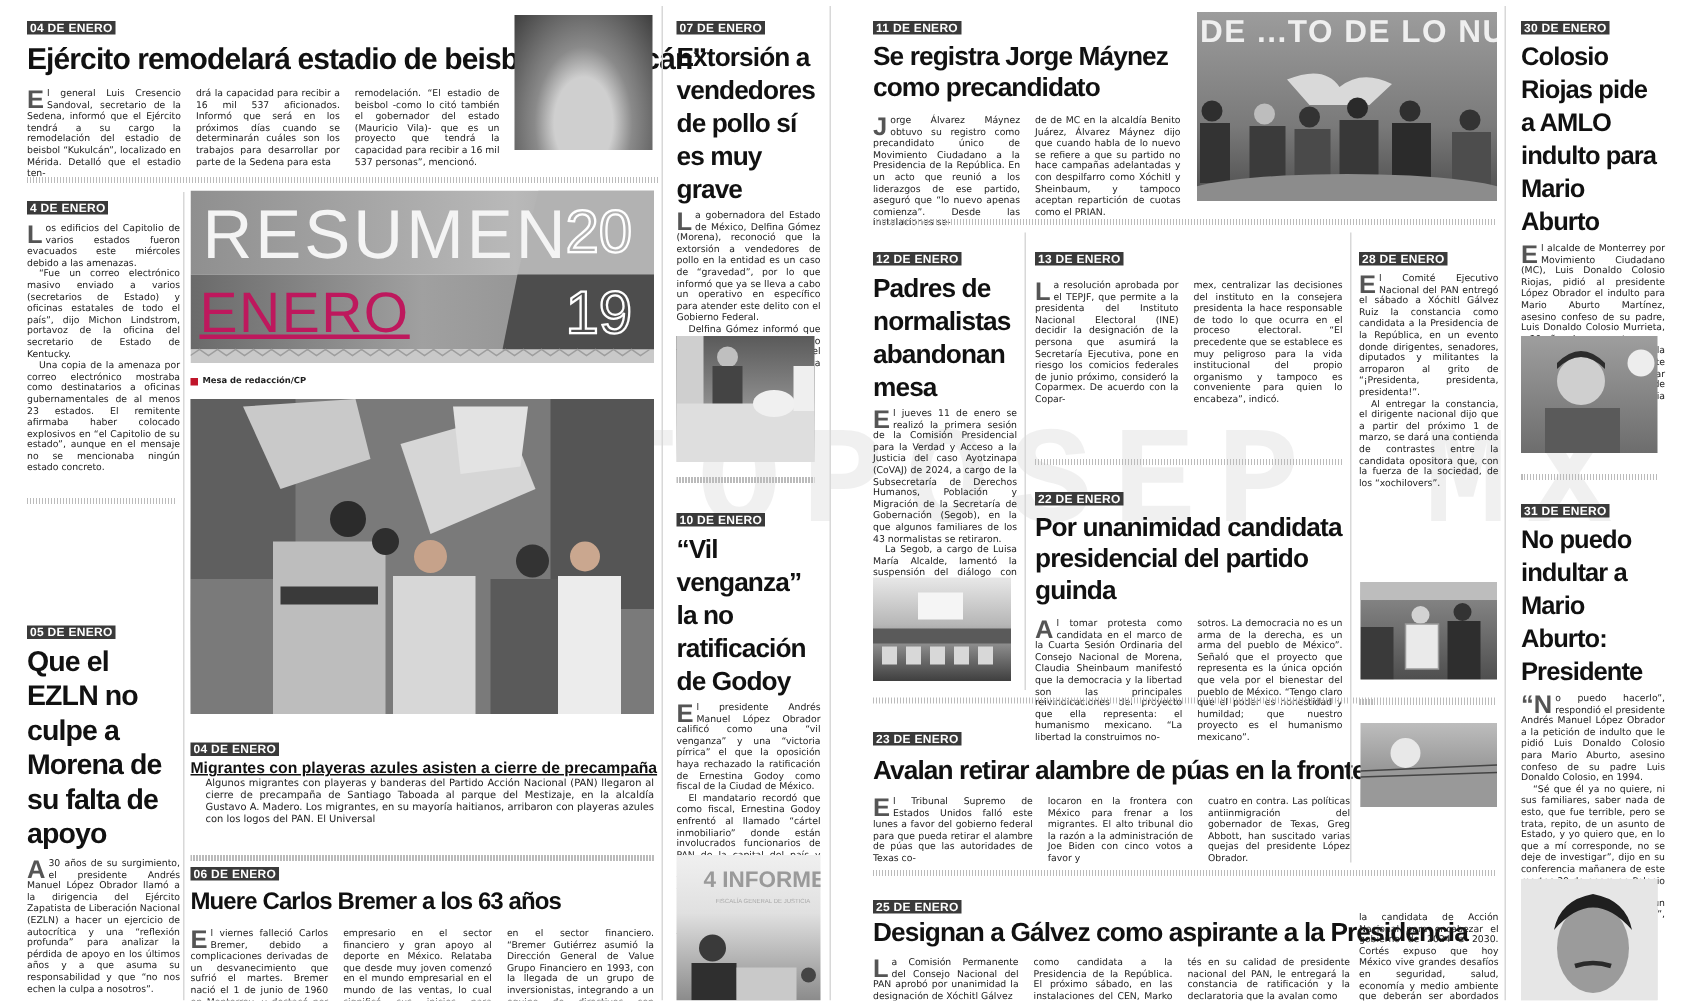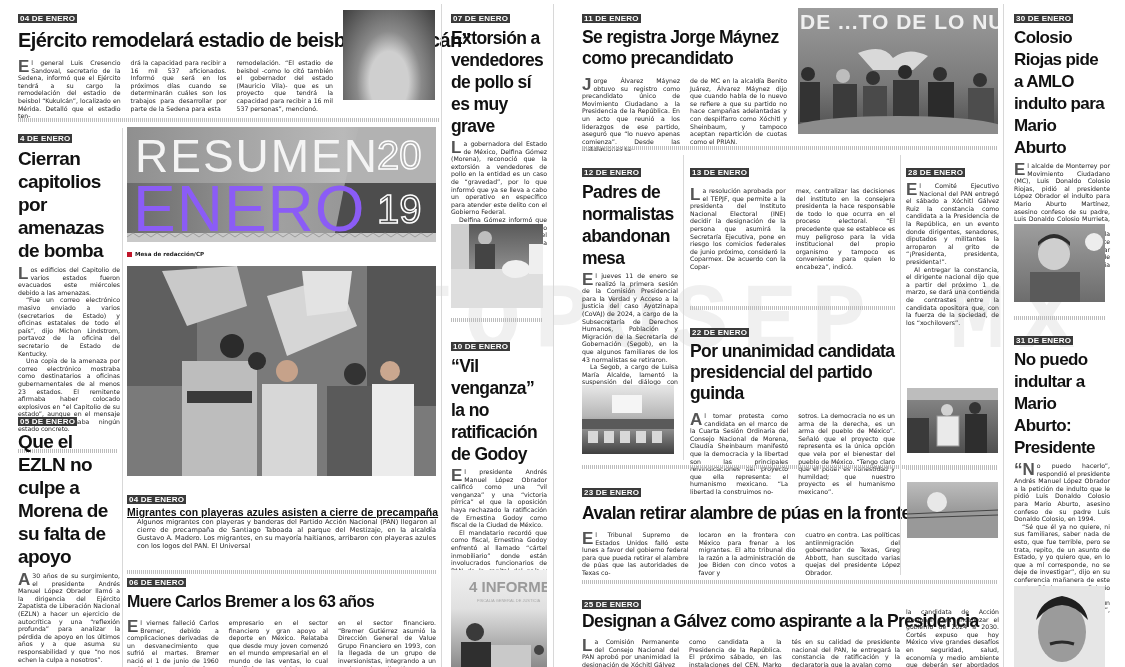--- a/index.html
+++ b/index.html
@@ -30,21 +30,20 @@
     <p class="body dropcap">El general Luis Cresencio Sandoval, secretario de la Sedena, informó que el Ejército tendrá a su cargo la remodelación del estadio de beisbol “Kukulcán”, localizado en Mérida. Detalló que el estadio ten-</p>
     <p class="body">drá la capacidad para recibir a 16 mil 537 aficionados. Informó que será en los próximos días cuando se determinarán cuáles son los trabajos para desarrollar por parte de la Sedena para esta</p>
     <p class="body">remodelación. “El estadio de beisbol -como lo citó también el gobernador del estado (Mauricio Vila)- que es un proyecto que tendrá la capacidad para recibir a 16 mil 537 personas”, mencionó.</p>
   </div>
   <div class="abs photo" style="left:325px;top:4px;width:92px;height:90px;background:radial-gradient(ellipse at 50% 80%, #cfcfcf 0 30%, #8a8a8a 50%, #3e3e3e 100%);"></div>
   <div class="abs rule" style="left:0;top:112px;width:422px;"></div>
 </section>
 
 <section class="abs" style="left:18px;top:126px;width:102px;">
   <span class="date">4 DE ENERO</span>
-  <h2 class="hl" style="font-size:19px;line-height:23px;margin-top:2px;">Cierran capitolios por amenazas de bomba</h2>
   <p class="body dropcap" style="margin-top:4px;">Los edificios del Capitolio de varios estados fueron evacuados este miércoles debido a las amenazas.</p>
   <p class="body ind">“Fue un correo electrónico masivo enviado a varios (secretarios de Estado) y oficinas estatales de todo el país”, dijo Michon Lindstrom, portavoz de la oficina del secretario de Estado de Kentucky.</p>
   <p class="body ind">Una copia de la amenaza por correo electrónico mostraba como destinatarios a oficinas gubernamentales de al menos 23 estados. El remitente afirmaba haber colocado explosivos en “el Capitolio de su estado”, aunque en el mensaje no se mencionaba ningún estado concreto.</p>
   <div class="rule" style="margin-top:16px;width:100px;"></div>
 </section>
 
 <section class="abs" style="left:18px;top:409px;width:102px;">
   <span class="date">05 DE ENERO</span>
   <h2 class="hl" style="font-size:19px;line-height:23px;margin-top:2px;">Que el EZLN no culpe a Morena de su falta de apoyo</h2>
   <p class="body dropcap" style="margin-top:4px;">A 30 años de su surgimiento, el presidente Andrés Manuel López Obrador llamó a la dirigencia del Ejército Zapatista de Liberación Nacional (EZLN) a hacer un ejercicio de autocrítica y una “reflexión profunda” para analizar la pérdida de apoyo en los últimos años y a que asuma su responsabilidad y que “no nos echen la culpa a nosotros”.</p>
@@ -69,21 +68,21 @@
       </linearGradient>
     </defs>
     <rect x="0" y="0" width="309" height="56" fill="url(#g1)"></rect>
     <rect x="0" y="56" width="309" height="50" fill="url(#g2)"></rect>
     <polygon points="232,0 309,0 309,56 218,56" fill="#b2b2b2"></polygon>
     <polygon points="218,56 309,56 309,106 208,106" fill="#4d4d4d"></polygon>
     <rect x="0" y="106" width="309" height="9" fill="#c9c9c9"></rect>
     <path d="M0 110 L6 106 L12 110 L18 106 L24 110 L30 106 L36 110 L42 106 L48 110 L54 106 L60 110 L66 106 L72 110 L78 106 L84 110 L90 106 L96 110 L102 106 L108 110 L114 106 L120 110 L126 106 L132 110 L138 106 L144 110 L150 106 L156 110 L162 106 L168 110 L174 106 L180 110 L186 106 L192 110 L198 106 L204 110 L210 106 L216 110 L222 106 L228 110 L234 106 L240 110 L246 106 L252 110 L258 106 L264 110 L270 106 L276 110 L282 106 L288 110 L294 106 L300 110 L306 106" stroke="#9d9d9d" fill="none" stroke-width="1"></path>
   </svg>
   <div class="abs" style="left:8px;top:4px;font-family:Liberation Sans, sans-serif;font-size:46px;line-height:50px;color:#f4f4f4;letter-spacing:2px;">RESUMEN</div>
-  <div class="abs" style="left:6px;top:56px;font-family:'Liberation Sans',sans-serif;font-size:64px;line-height:52px;color:#8b5cf6;letter-spacing:1px;">ENERO</div>
+  <div class="abs" style="left:6px;top:56px;font-family:'Liberation Sans',sans-serif;font-size:38px;line-height:52px;color:#be185d;letter-spacing:1px;text-decoration:underline;">ENERO</div>
   <div class="abs" style="left:250px;top:6px;font-family:'Liberation Sans',sans-serif;font-size:40px;line-height:44px;color:transparent;-webkit-text-stroke:1.5px #fff;">20</div>
   <div class="abs" style="left:250px;top:60px;font-family:'Liberation Sans',sans-serif;font-size:40px;line-height:44px;color:transparent;-webkit-text-stroke:1.5px #fff;">19</div>
 </section>
 
 <div class="abs" style="left:127px;top:251px;display:flex;align-items:center;gap:3px;">
   <span style="width:5px;height:5px;background:#c0152a;display:inline-block;"></span>
   <span class="sub" style="font-size:5.6px;">Mesa de redacción/CP</span>
 </div>
 
 <div class="abs photo" style="left:127px;top:266px;width:309px;height:210px;background:linear-gradient(180deg,#6e6e6e 0%,#9b9b9b 35%,#5e5e5e 70%,#8c8c8c 100%);">

